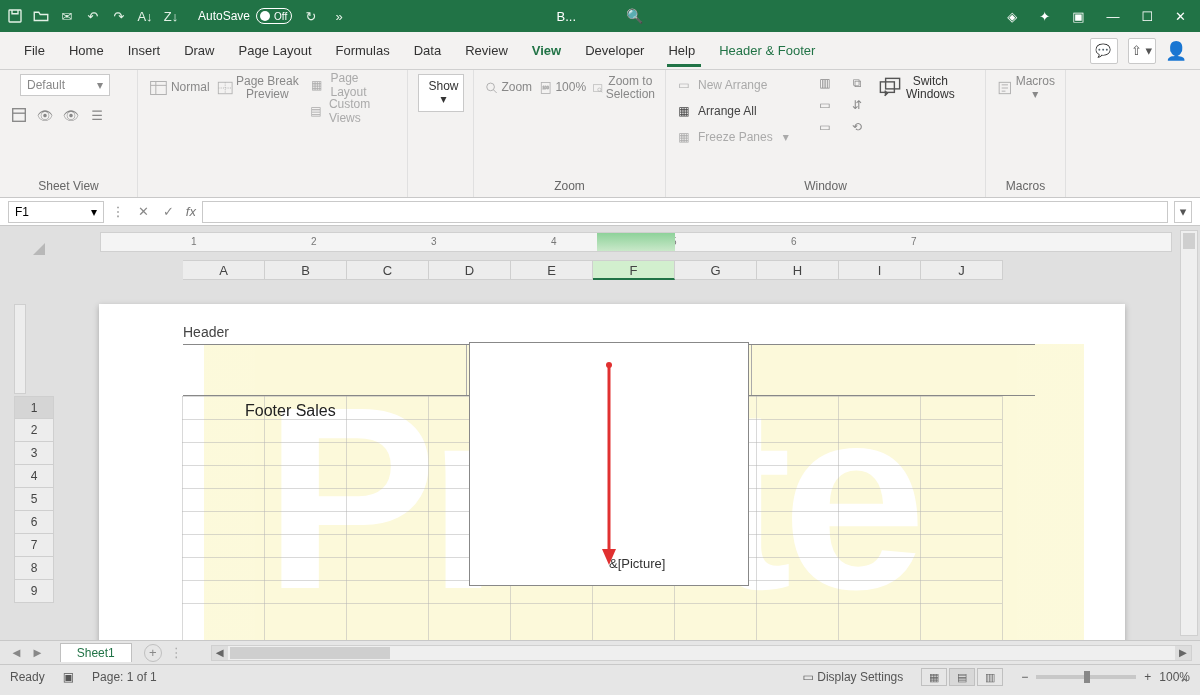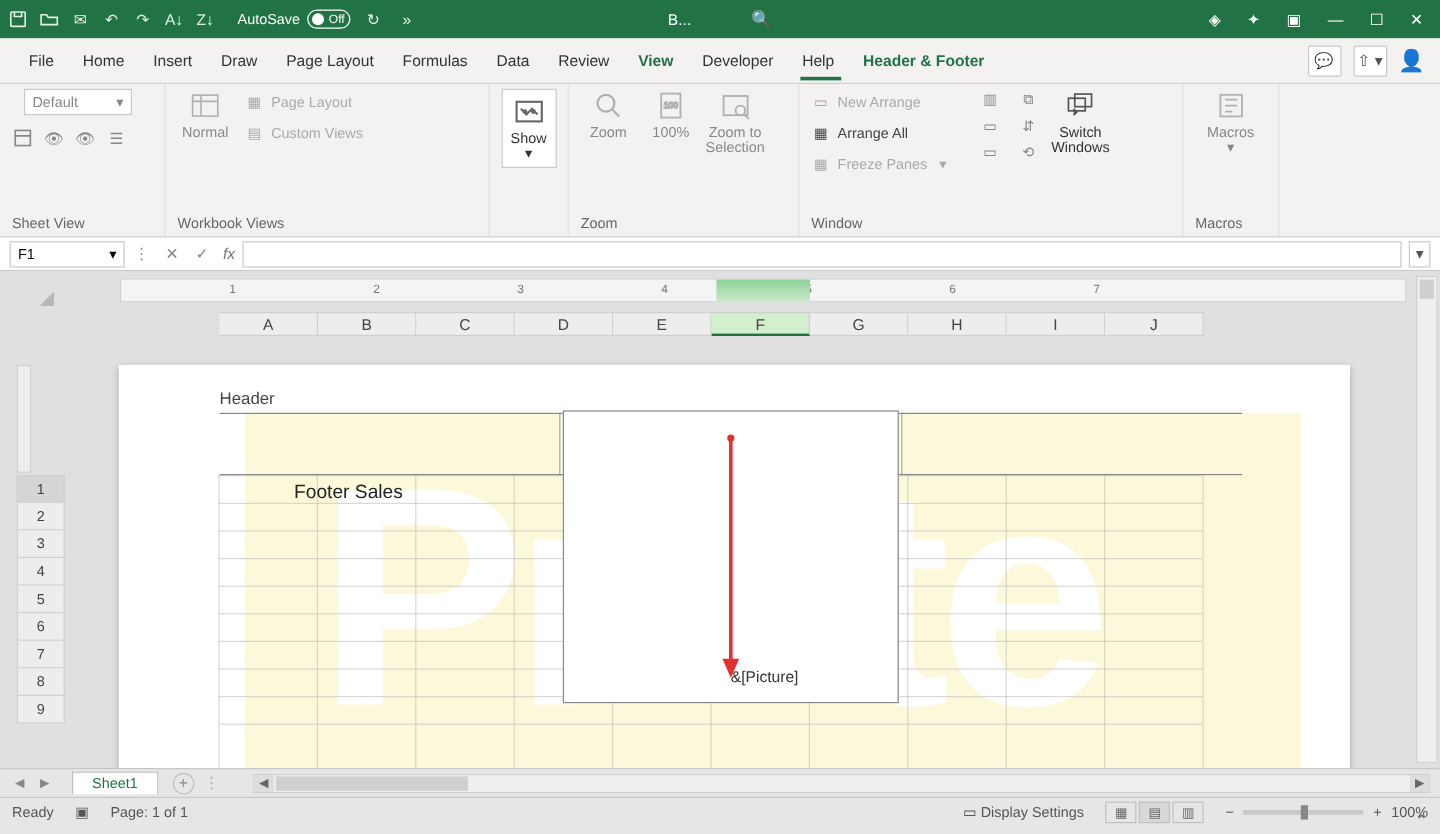--- a/index.html
+++ b/index.html
@@ -16,30 +16,30 @@
 .titlebar .spacer { flex: 1; }
 .doc-title { position: absolute; left: 50%; transform: translateX(-50%); display: flex; align-items: center; gap: 50px; color: #fff; font-size: 13px; }
 .search-icon { font-size: 14px; }
 .win-controls { display: flex; gap: 22px; align-items: center; margin-right: 8px; }
 
 
 .tabsrow { height: 38px; background: #f3f2f1; display: flex; align-items: center; padding: 0 12px; border-bottom: 1px solid #d0d0d0; position: relative; }
 .tab { padding: 0 12px; height: 100%; display: flex; align-items: center; color: #333; cursor: pointer; }
 .tab.active { color: #217346; font-weight: 600; }
 .tab.active::after { content: ""; position: absolute; bottom: 2px; width: 34px; height: 3px; background: #217346; left: var(--u,0); }
-.tab.contextual { color: #217346; font-weight: 700; justify-content: center; }
+.tab.contextual { color: #217346; font-weight: 400; justify-content: center; }
 .tabsrow .right { margin-left: auto; display: flex; gap: 10px; align-items: center; }
 .ricon { width: 28px; height: 26px; border: 1px solid #c9c9c9; display: flex; align-items: center; justify-content: center; color: #555; background: #fff; border-radius: 2px; }
 
 
 .ribbon { height: 128px; background: #f3f2f1; display: flex; border-bottom: 1px solid #c8c8c8; }
 .group { border-right: 1px solid #e0e0e0; padding: 4px 10px 2px; display: flex; flex-direction: column; justify-content: space-between; }
 .group-body { display: flex; gap: 6px; align-items: flex-start; flex: 1; }
-.group-label { text-align: left; color: #666; font-size: 12px; padding: 2px 0; }
-.gbtn { display: flex; flex-direction: column; align-items: center; gap: 2px; min-width: 46px; color: #888; }
+.group-label { text-align: center; color: #666; font-size: 12px; padding: 2px 0; }
+.gbtn { display: flex; flex-direction: row; align-items: center; gap: 2px; min-width: 46px; color: #888; }
 .gbtn.active { color: #333; }
 .gbtn .gic { width: 28px; height: 28px; display: flex; align-items: center; justify-content: center; }
 .gbtn .lbl { font-size: 12px; line-height: 1.1; text-align: center; }
 .smallcol { display: flex; flex-direction: column; gap: 4px; font-size: 12px; color: #888; }
 .srow { display: flex; align-items: center; gap: 6px; height: 22px; color: #444; }
 .srow.disabled { color: #aaa; }
 .srow .sic { width: 16px; height: 16px; display: flex; align-items: center; justify-content: center; }
 .show-box { border: 1px solid #c9c9c9; background: #fff; padding: 4px 8px; }
 .svgi { width: 100%; height: 100%; }
 
@@ -226,32 +226,41 @@
     <div class="group-body">
       <div class="gbtn">
         <div class="gic">
             <svg class="svgi" viewBox="0 0 32 32" fill="none" stroke="#b0b0b0" stroke-width="1.5">
               <rect x="4" y="6" width="24" height="20"></rect>
               <path d="M4 12h24M12 6v20"></path>
             </svg>
           </div>
         <div class="lbl">Normal</div>
       </div>
+      <div class="gbtn">
+        <div class="gic">
+            <svg class="svgi" viewBox="0 0 32 32" fill="none" stroke="#b0b0b0" stroke-width="1.5">
+              <rect x="4" y="6" width="24" height="20"></rect>
+              <path d="M4 16h24M16 6v20" stroke-dasharray="2 2"></path>
+            </svg>
+          </div>
+        <div class="lbl" style="white-space:pre">Page Break
+Preview</div>
+      </div>
       <div class="smallcol" style="margin-left:4px">
         <div class="srow disabled">
             <span class="sic">▦</span>
             <span>Page Layout</span>
           </div>
         <div class="srow disabled">
             <span class="sic">▤</span>
             <span>Custom Views</span>
           </div>
       </div>
     </div>
-    <div class="group-label">Workbook Views</div>
   </div>
 
   <div class="group" style="width:66px">
     <div class="group-body" style="justify-content:center">
       <div class="gbtn active show-box">
         <div class="gic">
             <svg class="svgi" viewBox="0 0 24 24" fill="none" stroke="#666" stroke-width="1.5">
               <rect x="3" y="5" width="18" height="14"></rect>
               <circle cx="9" cy="12" r="1"></circle>
               <circle cx="15" cy="12" r="1"></circle>

